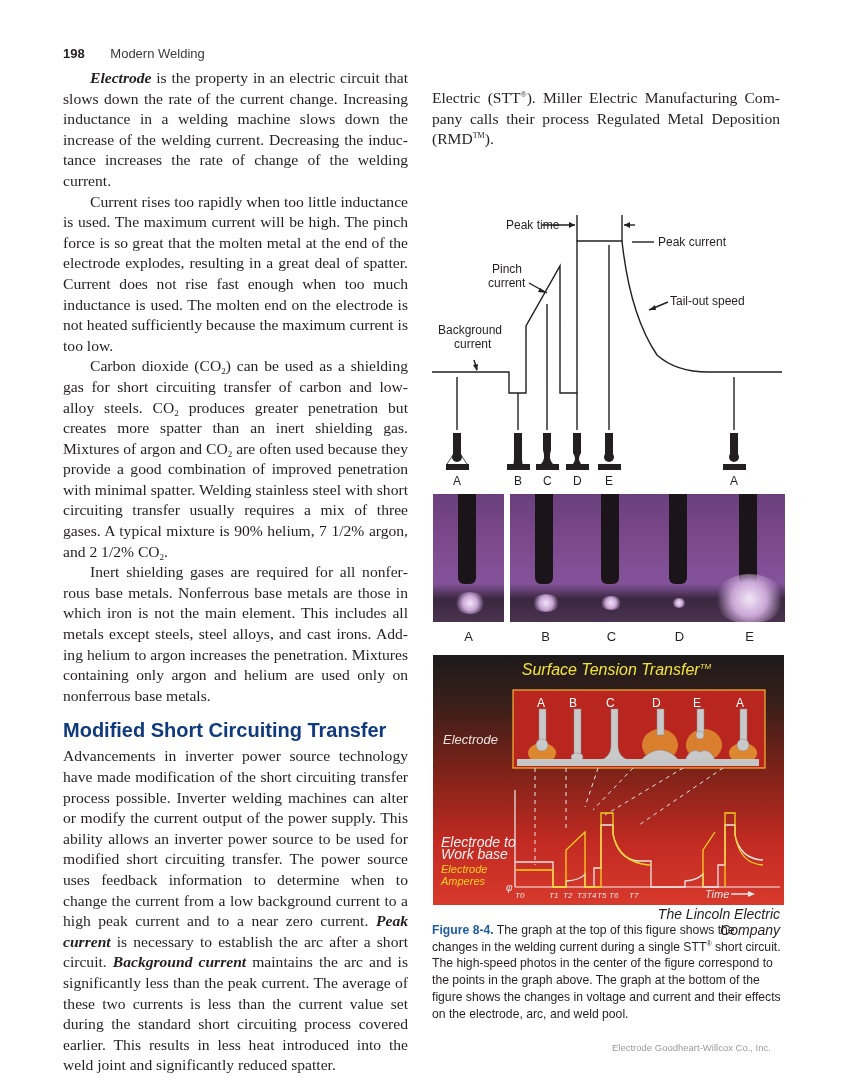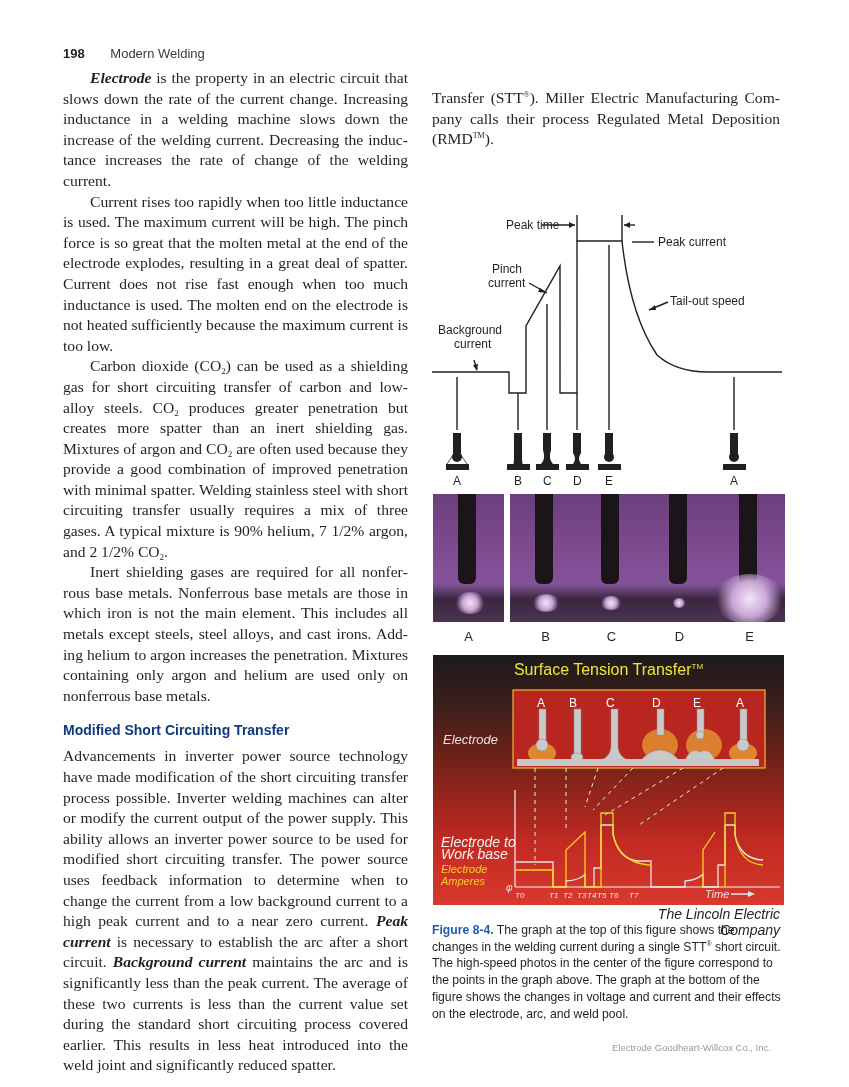--- a/index.html
+++ b/index.html
@@ -5,33 +5,33 @@
   html, body { margin:0; padding:0; background:#ffffff; }
   body { width:849px; height:1087px; position:relative; overflow:hidden; font-family:"Liberation Serif", serif; color:#231f20; }
   .header { position:absolute; left:63px; top:38px; font-family:"Liberation Sans", sans-serif; font-size:13px; color:#231f20;margin-top:8px; }
   .header .pnum { font-weight:bold; margin-right:22px; }
   .header .title { color:#3a3a3a; }
   .col { position:absolute; font-size:15.6px; line-height:20.6px; text-align:justify; hyphens:manual; }
   .col-left { left:63px; top:68px; width:345px; }
   .col-right { left:432px; top:88px; width:348px; }
   .col p { margin:0; text-indent:27px; }
   .col p.noind { text-indent:0; }
-  .col h2 { font-family:"Liberation Sans", sans-serif; font-weight:bold; color:#0f3a7d; font-size:14px; margin:14px 0 6px 0; line-height:20px; }
+  .col h2 { font-family:"Liberation Sans", sans-serif; font-weight:bold; color:#0f3a7d; font-size:20px; margin:14px 0 6px 0; line-height:20px; }
   .col sub { font-size:9px; vertical-align:-3px; line-height:0; }
   .col sup { font-size:8px; line-height:0; }
   b.ref { font-weight:bold; }
   em.term { font-style:italic; font-weight:bold; }
   .fig-top { position:absolute; left:432px; top:205px; width:350px; height:290px; }
   .fig-photos { position:absolute; left:433px; top:494px; width:352px; height:150px; }
   .photo { position:absolute; top:0; width:71px; height:128px; background:linear-gradient(180deg,#6a3f7c 0%,#7e4a8e 40%,#83539a 70%,#3b2740 82%,#4a3350 100%); overflow:hidden; }
   .photo .rod { position:absolute; left:35%; width:26%; top:0; height:70%; background:#1b1519; border-radius:0 0 6px 6px; }
   .photo .glow { position:absolute; border-radius:50%; background:radial-gradient(circle,#f2e6f6 0%,#c9a6d6 40%,rgba(150,100,170,0) 75%); }
   .photo-label { position:absolute; top:135px; width:71px; text-align:center; font-family:"Liberation Sans", sans-serif; font-size:13px; color:#231f20; }
   .stt { position:absolute; left:433px; top:655px; width:351px; height:250px; background:linear-gradient(180deg,#1c1a1b 0%,#3a1f1a 20%,#7a2218 45%,#c22a22 75%,#d83a2c 100%); overflow:hidden; }
-  .stt-title { position:absolute; left:0; width:100%; top:6px; text-align:center; font-family:"Liberation Sans", sans-serif; font-size:16px; color:#f2e33a; }
+  .stt-title { position:absolute; left:8px; width:100%; top:6px; text-align:center; font-family:"Liberation Sans", sans-serif; font-style:italic; font-size:16px; color:#f2e33a; }
   .stt-title sup { font-size:8px; }
   .stt-elec-label { position:absolute; left:10px; top:77px; font-family:"Liberation Sans", sans-serif; font-style:italic; font-size:13px; color:#e9e2dc; }
   .stt-volts { position:absolute; left:8px; top:181px; font-family:"Liberation Sans", sans-serif; font-style:italic; font-size:14px; line-height:12px; color:#f2f2f2; }
   .stt-amps { position:absolute; left:8px; top:208px; font-family:"Liberation Sans", sans-serif; font-style:italic; font-size:11px; line-height:12px; color:#f4d21f; }
   .stt-svg { position:absolute; left:0; top:0; }
   .credit { position:absolute; left:600px; top:906px; width:180px; text-align:right; font-family:"Liberation Sans", sans-serif; font-style:italic; font-size:14px; color:#231f20; }
   .caption { position:absolute; left:432px; top:922px; width:352px; font-family:"Liberation Sans", sans-serif; font-size:12.2px; line-height:16.7px; color:#231f20; }
   .caption .figlabel { color:#1f5ca8; font-weight:bold; }
   .caption sup { font-size:7px; line-height:0; }
   .copyright { position:absolute; left:612px; top:1042px; font-family:"Liberation Sans", sans-serif; font-size:9.5px; color:#9a9a9a; }
@@ -49,21 +49,21 @@
   <p><em class="term">Electrode</em><span> is the property in an electric circuit that slows down the rate of the current change. Increas­ing inductance in a welding machine slows down the increase of the welding current. Decreasing the induc­tance increases the rate of change of the welding current.</span></p>
   <p>Current rises too rapidly when too little induc­tance is used. The maximum current will be high. The pinch force is so great that the molten metal at the end of the electrode explodes, resulting in a great deal of spatter. Current does not rise fast enough when too much inductance is used. The molten end on the elec­trode is not heated sufficiently because the maximum current is too low.</p>
   <p><span>Carbon dioxide (CO</span><sub>2</sub><span>) can be used as a shielding gas for short circuiting transfer of carbon and low-alloy steels. CO</span><sub>2</sub><span> produces greater penetration but creates more spatter than an inert shielding gas. Mixtures of argon and CO</span><sub>2</sub><span> are often used because they provide a good combination of improved penetration with mini­mal spatter. Welding stainless steel with short circuiting transfer usually requires a mix of three gases. A typical mixture is 90% helium, 7 1/2% argon, and 2 1/2% CO</span><sub>2</sub><span>.</span></p>
   <p>Inert shielding gases are required for all nonfer­rous base metals. Nonferrous base metals are those in which iron is not the main element. This includes all metals except steels, steel alloys, and cast irons. Add­ing helium to argon increases the penetration. Mix­tures containing only argon and helium are used only on nonferrous base metals.</p>
   <h2>Modified Short Circuiting Transfer</h2>
   <p class="noind"><span>Advancements in inverter power source technology have made modification of the short circuiting trans­fer process possible. Inverter welding machines can alter or modify the current output of the power sup­ply. This ability allows an inverter power source to be used for modified short circuiting transfer. The power source uses feedback information to determine when to change the current from a low background current to a high peak current and to a near zero current. </span><em class="term">Peak current</em><span> is necessary to establish the arc after a short circuit. </span><em class="term">Background current</em><span> maintains the arc and is significantly less than the peak current. The average of these two currents is less than the current value set during the standard short circuiting process covered earlier. This results in less heat introduced into the weld joint and significantly reduced spatter.</span></p>
 
 </div>
 
 <div class="col col-right">
-  <p class="noind"><span>Transfer (STT</span><sup>®</sup><span>). Miller Electric Manufacturing Com­pany calls their process Regulated Metal Deposition (RMD</span><sup>TM</sup><span>).</span></p>
+  <p class="noind"><span>Electric (STT</span><sup>®</sup><span>). Miller Electric Manufacturing Com­pany calls their process Regulated Metal Deposition (RMD</span><sup>TM</sup><span>).</span></p>
 </div>
 
 <svg class="fig-top" width="350" height="290" viewBox="0 0 350 290">
   <g stroke="#231f20" stroke-width="1.4" fill="none">
 
     <path d="M0 167 L77 167 L77 188 L94 188 L94 121 L128 61 L128 188 L145 188 L145 36 L190 36 Q198 110 225 150 Q245 168 280 167 L350 167"></path>
 
     <line x1="145" y1="10" x2="145" y2="36"></line>
     <line x1="190" y1="10" x2="190" y2="36"></line>
     <line x1="110" y1="20" x2="143" y2="20"></line>

